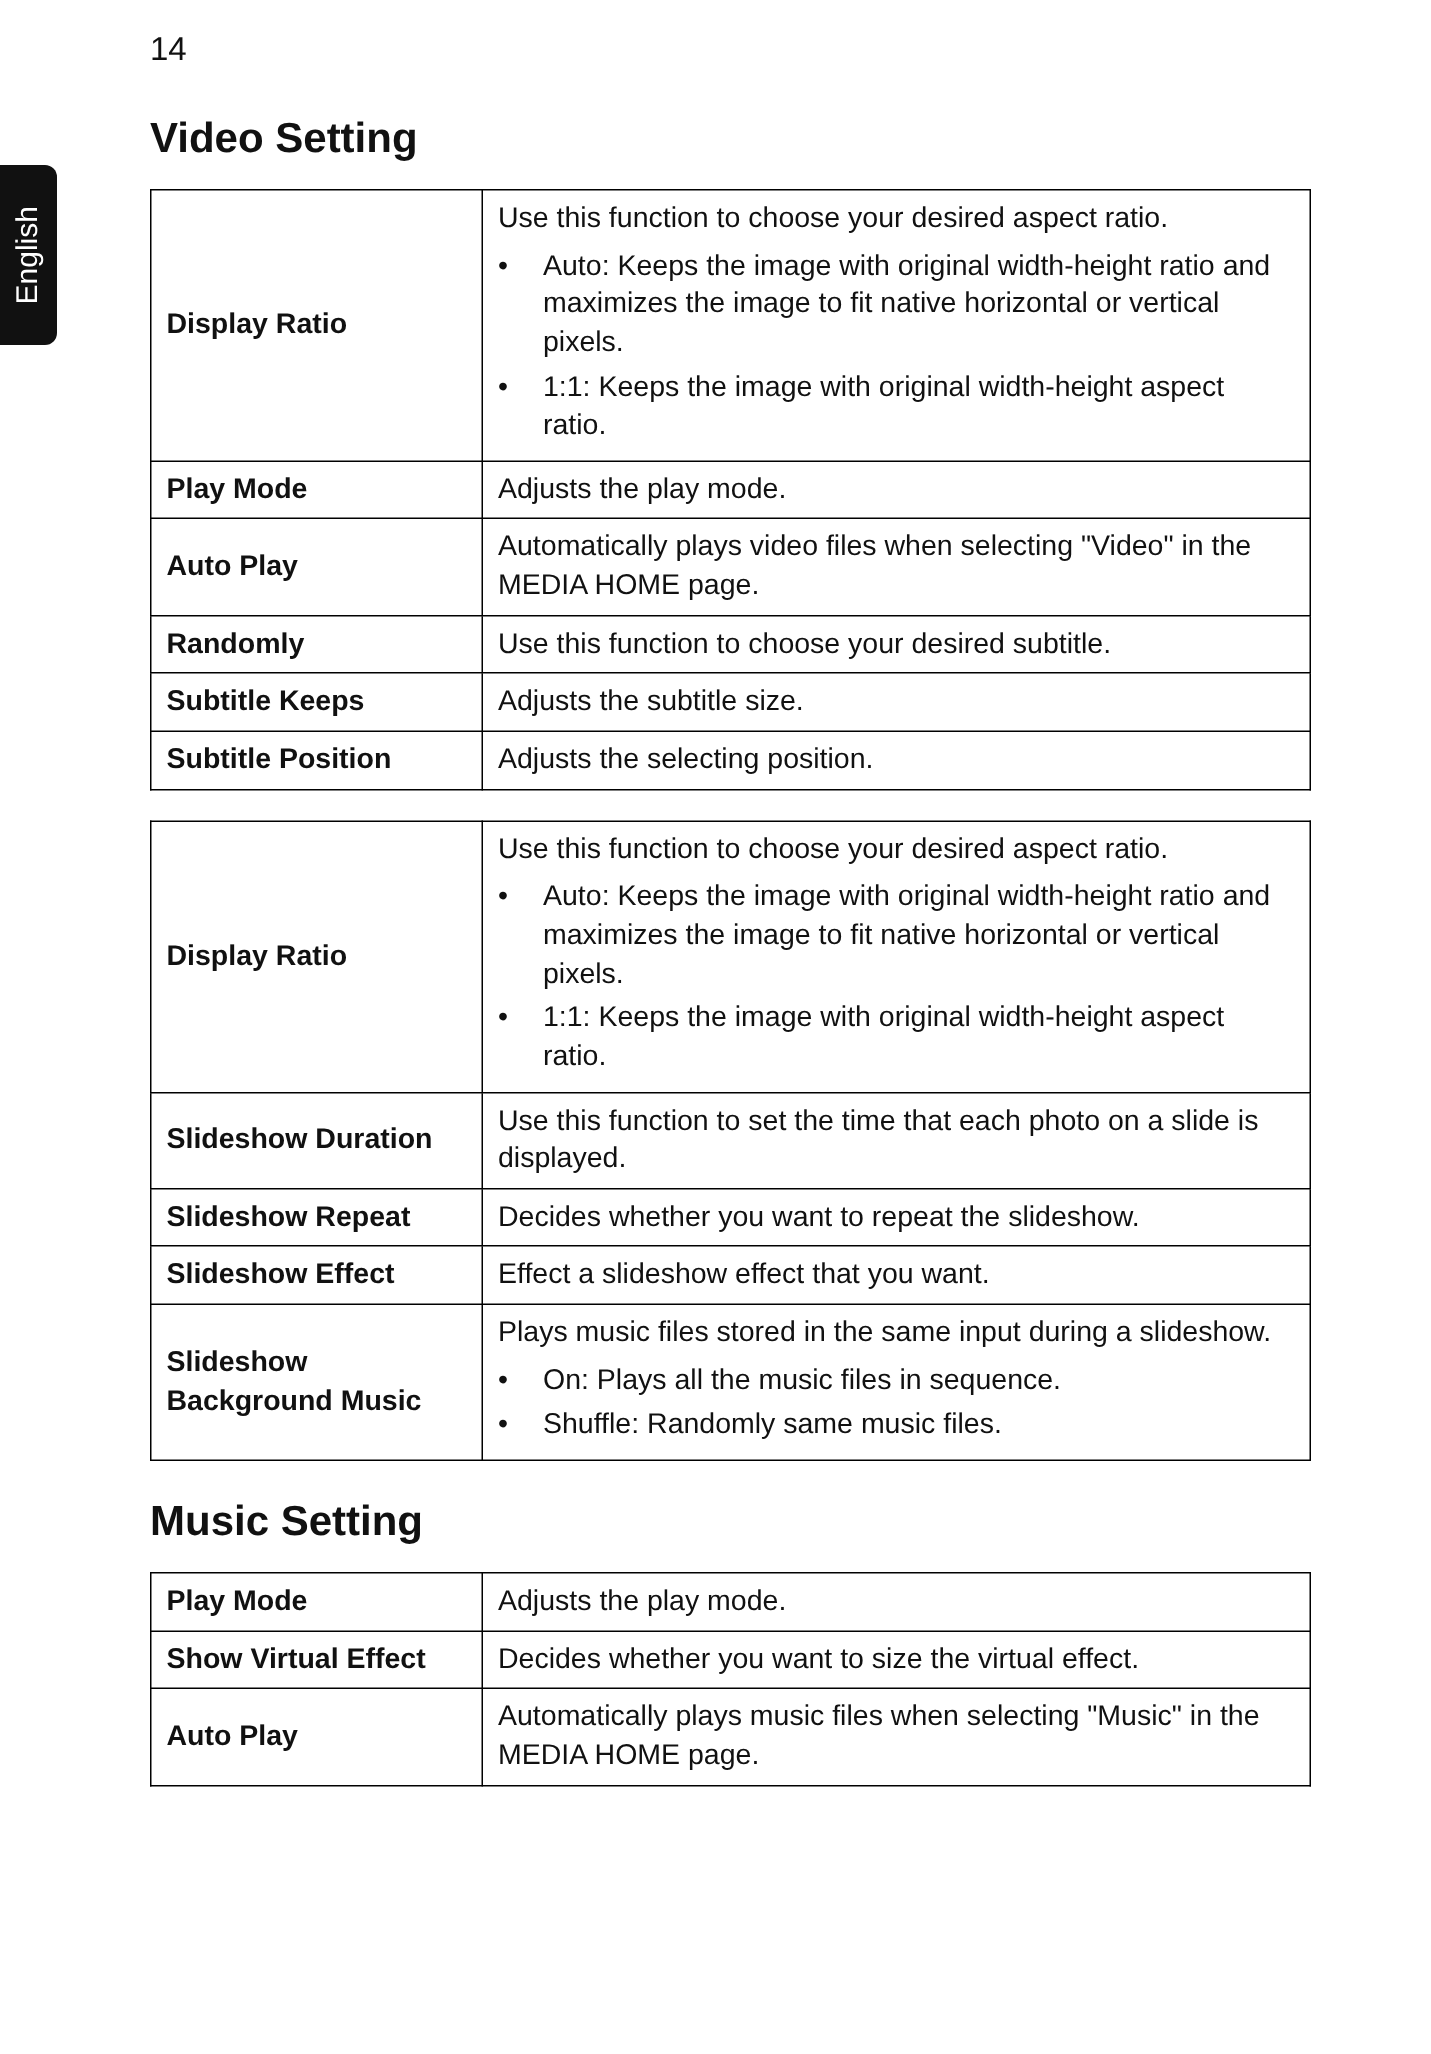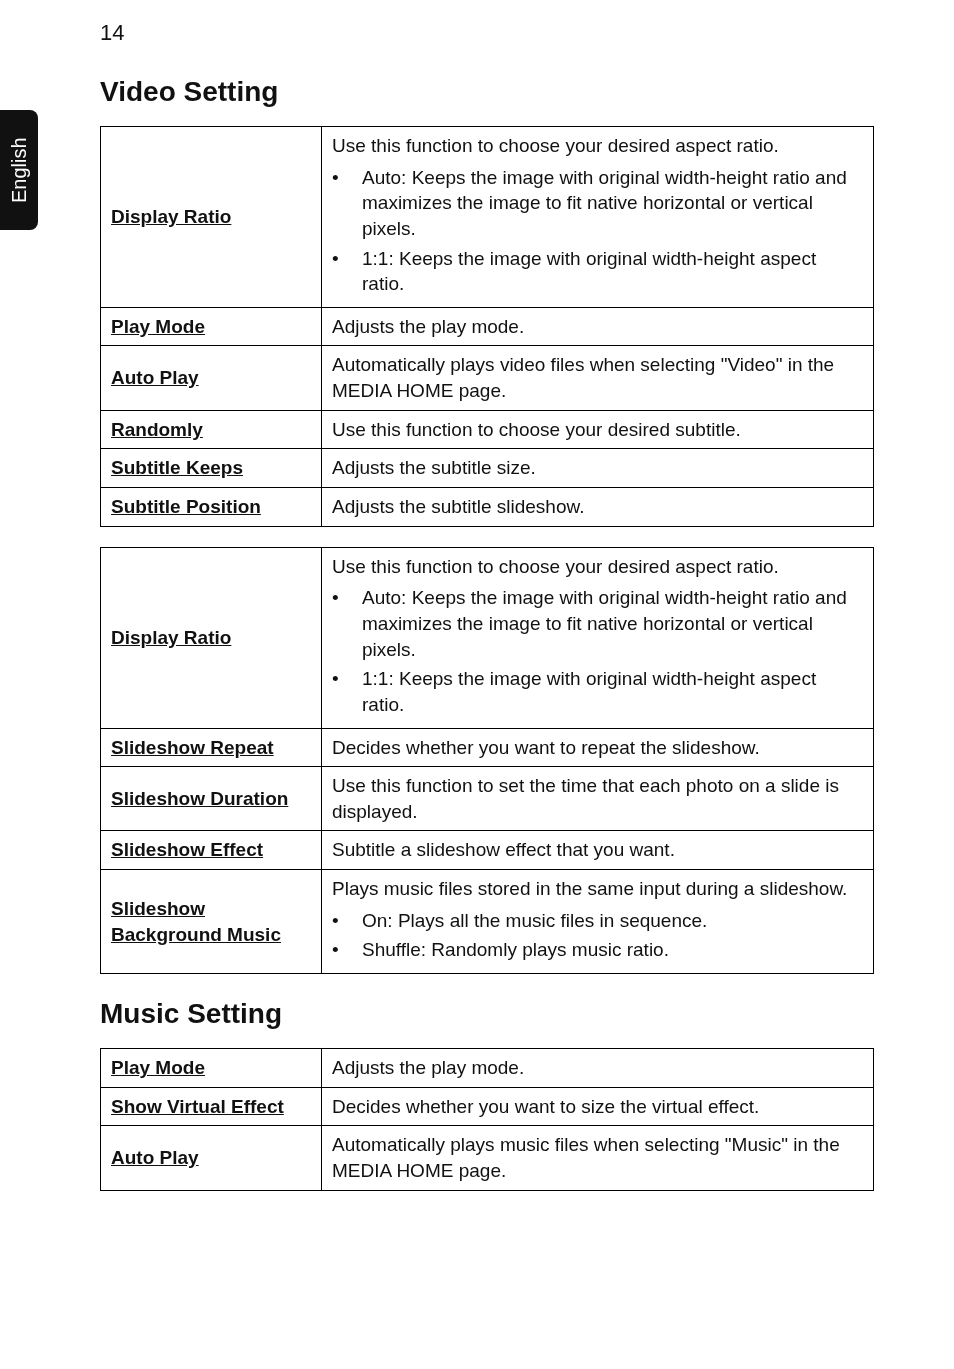--- a/index.html
+++ b/index.html
@@ -49,21 +49,20 @@
     border: 1px solid #000;
     padding: 6px 10px;
     vertical-align: middle;
     line-height: 1.35;
     margin-top: 48px;
   }
   table.spec td.label {
     font-weight: 700;
     width: 200px;
     vertical-align: middle;
-    text-decoration: underline;
   }
   .desc-block .intro {
     margin-bottom: 6px;
   }
   ul.bullets {
     list-style: none;
     padding: 0;
     margin: 0;
   }
   ul.bullets li {
@@ -121,21 +120,21 @@
     <tr>
       <td class="label">Randomly</td>
       <td>Use this function to choose your desired subtitle.</td>
     </tr>
     <tr>
       <td class="label">Subtitle Keeps</td>
       <td>Adjusts the subtitle size.</td>
     </tr>
     <tr>
       <td class="label">Subtitle Position</td>
-      <td>Adjusts the subtitle slideshow.</td>
+      <td>Adjusts the selecting position.</td>
     </tr>
   </tbody>
     </table>
 
   <table class="spec">
     <tbody>
         <tr>
       <td class="label">Display Ratio</td>
       <td>
         <div class="desc-block">
@@ -147,44 +146,44 @@
             </li>
             <li>
               <span class="dot">•</span>
               <span class="txt">1:1: Keeps the image with original width-height aspect ratio.</span>
             </li>
           </ul>
         </div>
       </td>
     </tr>
     <tr>
+      <td class="label">Slideshow Duration</td>
+      <td>Use this function to set the time that each photo on a slide is displayed.</td>
+    </tr>
+    <tr>
       <td class="label">Slideshow Repeat</td>
       <td>Decides whether you want to repeat the slideshow.</td>
     </tr>
     <tr>
-      <td class="label">Slideshow Duration</td>
-      <td>Use this function to set the time that each photo on a slide is displayed.</td>
-    </tr>
-    <tr>
       <td class="label">Slideshow Effect</td>
-      <td>Subtitle a slideshow effect that you want.</td>
+      <td>Effect a slideshow effect that you want.</td>
     </tr>
     <tr>
       <td class="label">Slideshow Background Music</td>
       <td>
         <div class="desc-block">
           <div class="intro">Plays music files stored in the same input during a slideshow.</div>
           <ul class="bullets">
             <li>
               <span class="dot">•</span>
               <span class="txt">On: Plays all the music files in sequence.</span>
             </li>
             <li>
               <span class="dot">•</span>
-              <span class="txt">Shuffle: Randomly plays music ratio.</span>
+              <span class="txt">Shuffle: Randomly same music files.</span>
             </li>
           </ul>
         </div>
       </td>
     </tr>
   </tbody>
     </table>
 
   <h2 class="section">Music Setting</h2>
   <table class="spec">

